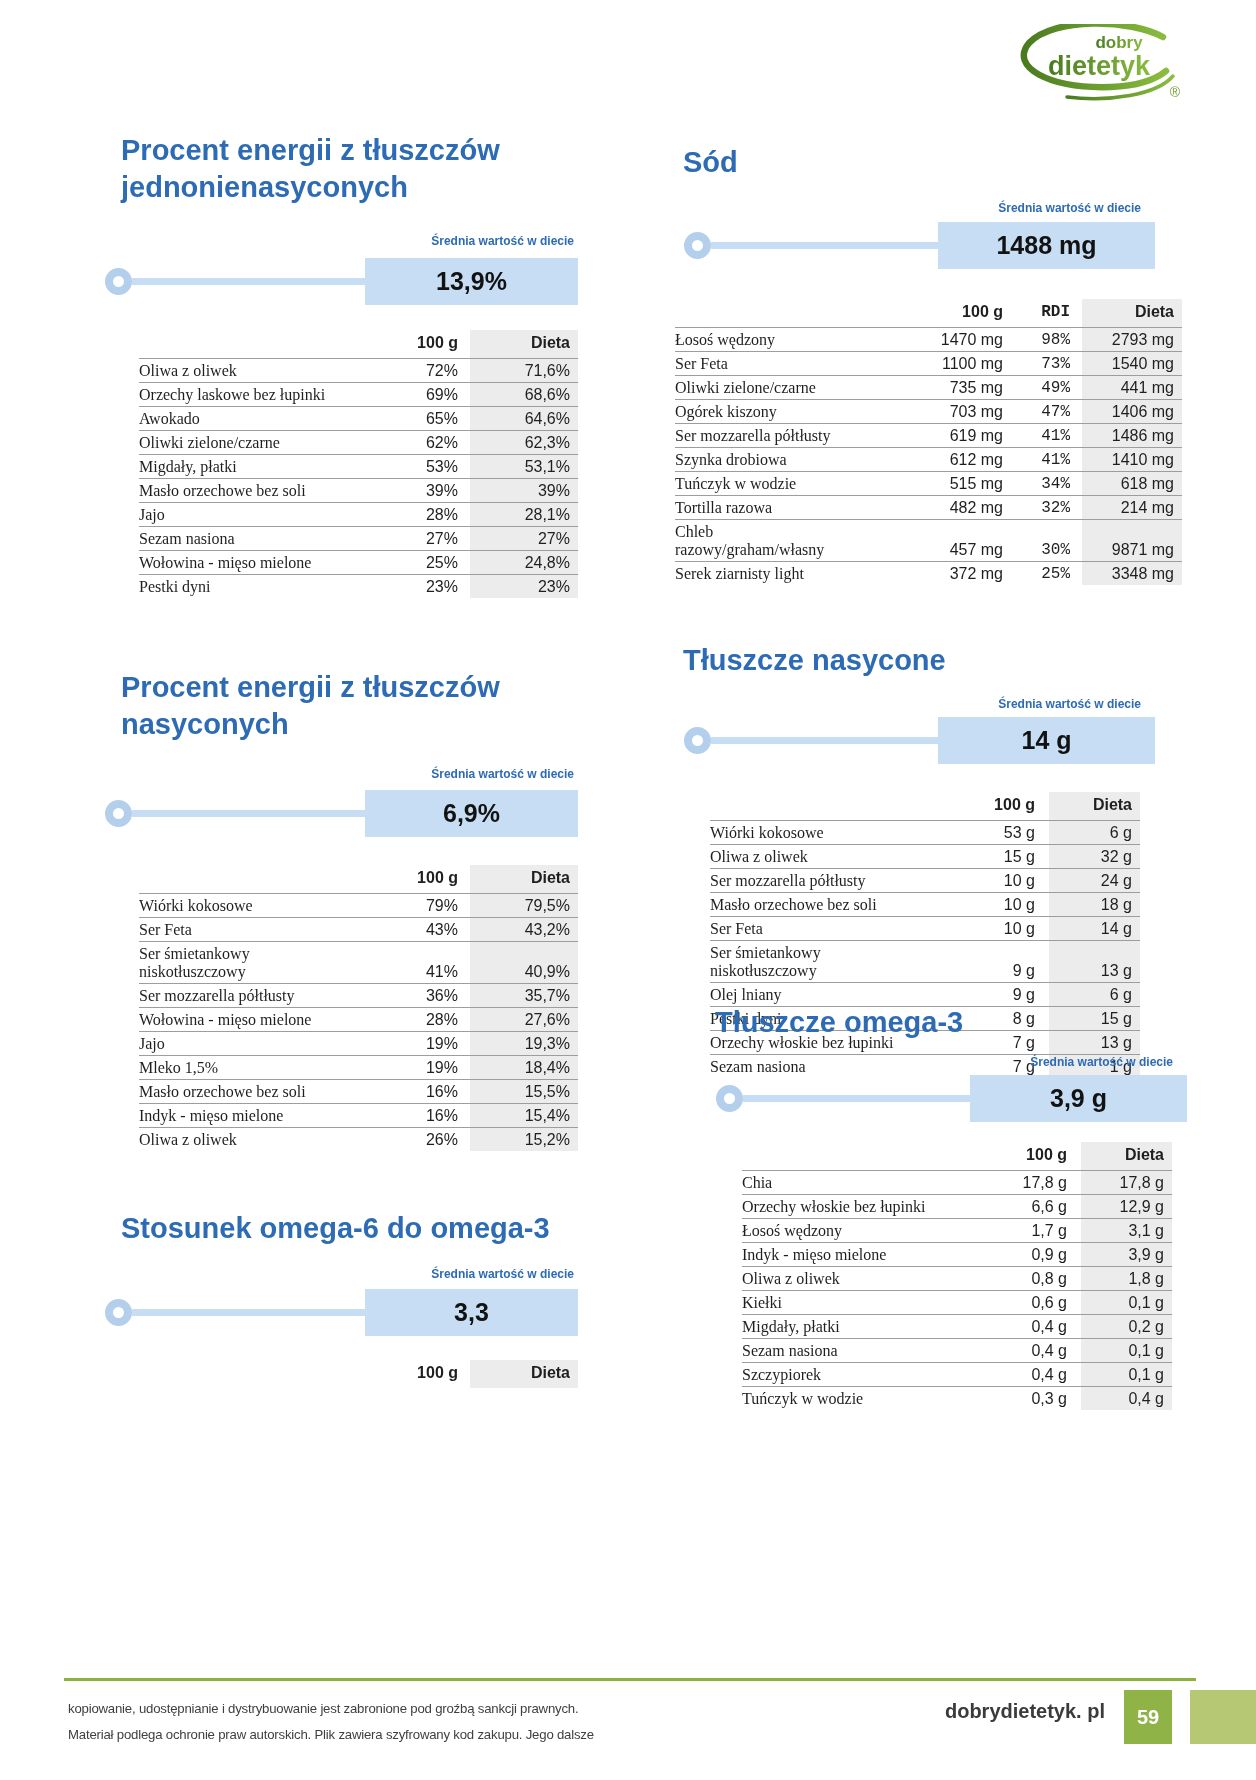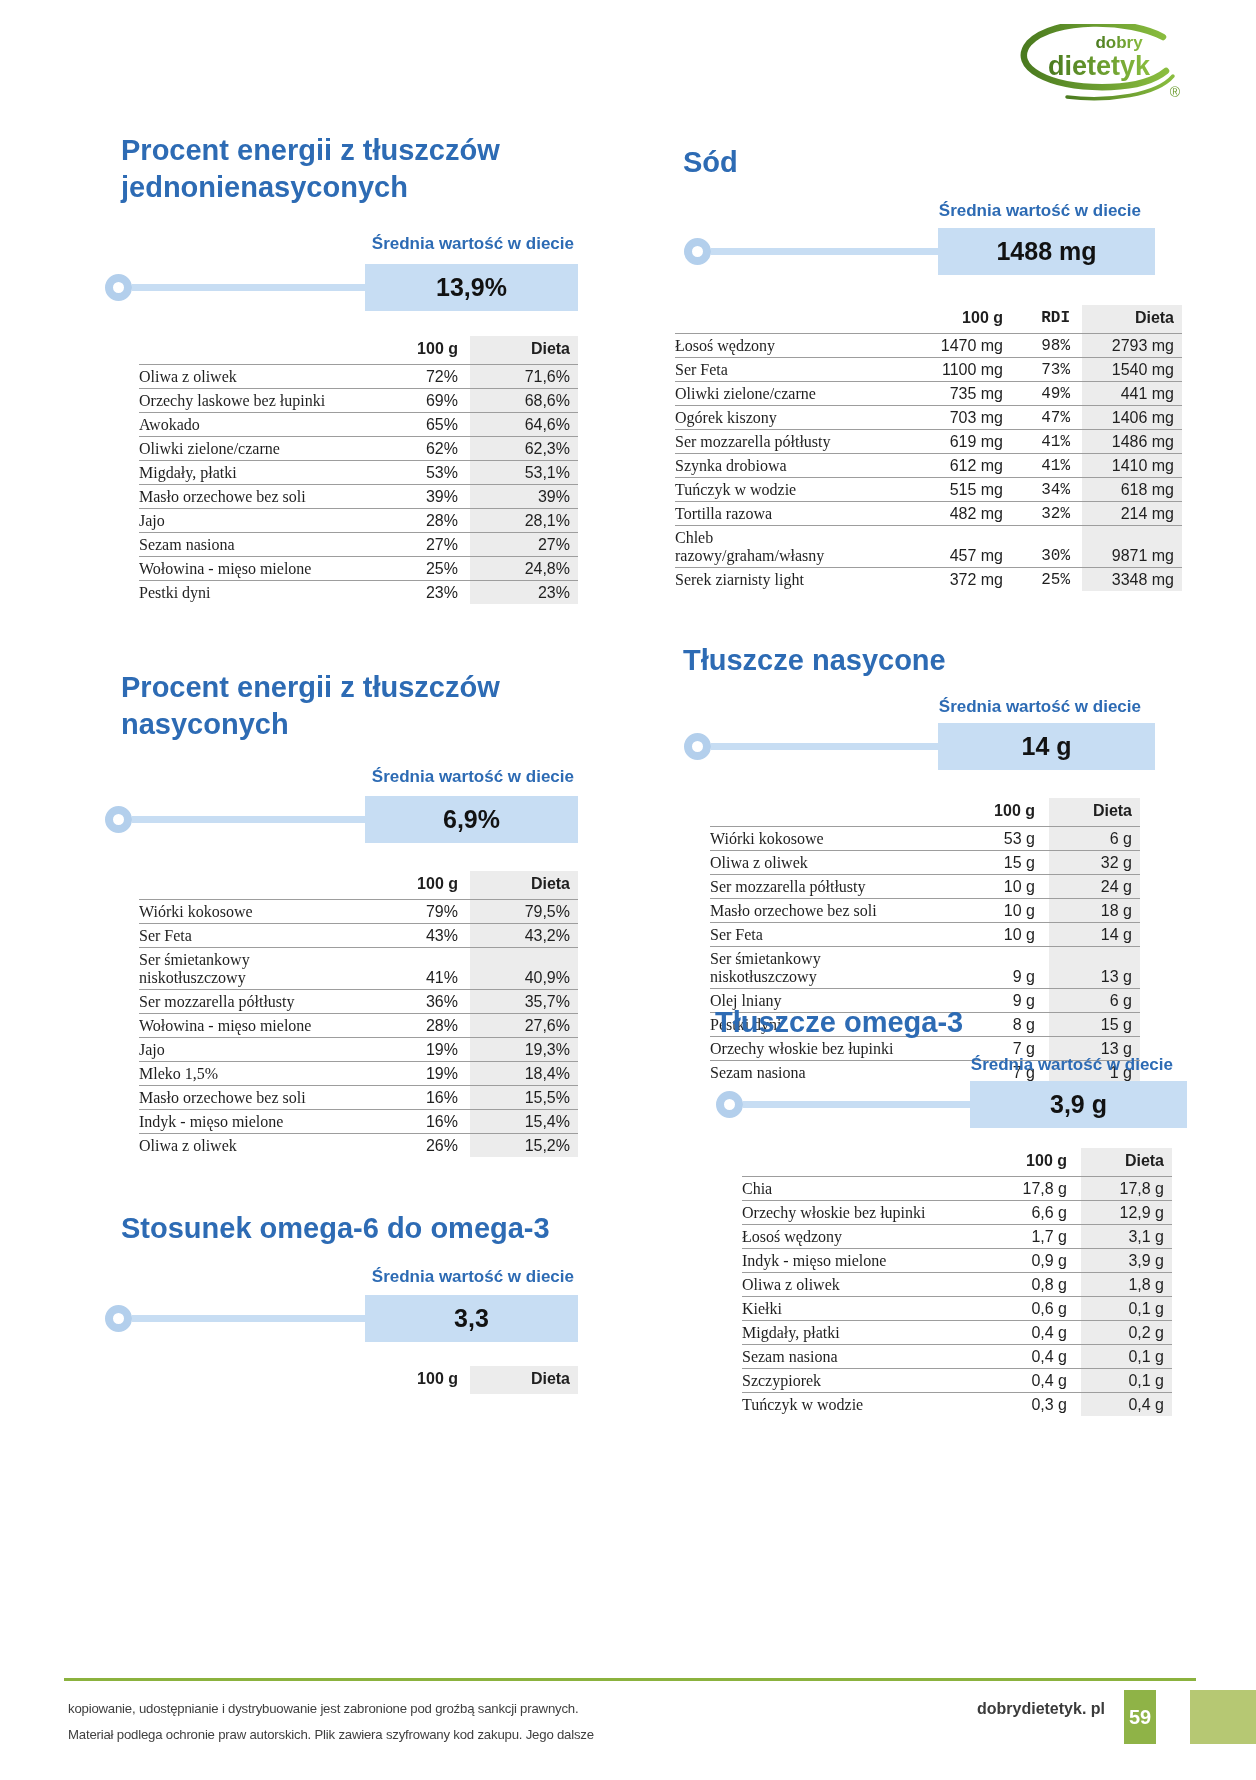--- a/index.html
+++ b/index.html
@@ -3,21 +3,21 @@
 <meta charset="utf-8">
 <style>
   html,body{margin:0;padding:0;background:#fff;}
   *{box-sizing:border-box;}
   .page{position:relative;width:1256px;height:1780px;background:#fff;overflow:hidden;
         font-family:"Liberation Sans",sans-serif;color:#1f1f1f;}
 
   
   .sec{position:absolute;}
   .sec-title{margin:14px;font-size:29px;line-height:37px;font-weight:bold;color:#2d6bb4;}
-  .avg-label{font-size:17px;font-weight:bold;color:#2d6bb4;text-align:right;}
+  .avg-label{font-size:12px;font-weight:bold;color:#2d6bb4;text-align:right;}
   .w-l{width:471px;padding-right:4px;}
   .w-r{width:486px;padding-right:14px;}
 
   
   .connector{position:relative;height:47px;}
   .dot{position:absolute;top:10px;width:27px;height:27px;border-radius:50%;
        border:8px solid #b3cfec;background:#fff;}
   .cline{position:absolute;top:20px;height:7px;background:#c7ddf3;}
   .vbox{position:absolute;top:0;height:47px;background:#c7ddf3;display:flex;
         align-items:center;justify-content:center;font-size:25px;font-weight:bold;color:#121212;}
@@ -48,22 +48,22 @@
 
   .tbl-rsmall{width:430px;margin-left:41px;}
   .tbl-rsmall .c-name{width:215px;}
   .tbl-rsmall .c-v100{width:110px;}
   .tbl-rsmall .c-dieta{width:105px;background:linear-gradient(90deg,#fff 14px,#ececec 14px);}
 
   
   .f-rule{position:absolute;left:64px;top:1678px;width:1132px;height:3px;background:#8bb23e;}
   .f-text{position:absolute;left:68px;top:1696px;width:590px;font-size:13.2px;line-height:1.95;
           color:#3f3f3f;letter-spacing:-0.2px;}
-  .f-site{position:absolute;right:151px;top:1700px;font-size:16px;font-weight:bold;color:#3b3b3b;}
-  .f-page{position:absolute;left:1124px;top:1690px;width:32px;height:54px;background:#8fb347;
+  .f-site{position:absolute;right:151px;top:1700px;font-size:20px;font-weight:bold;color:#3b3b3b;}
+  .f-page{position:absolute;left:1124px;top:1690px;width:48px;height:54px;background:#8fb347;
           color:#fff;font-size:20px;font-weight:bold;display:flex;align-items:center;justify-content:center;}
   .f-strip{position:absolute;left:1190px;top:1690px;width:66px;height:54px;background:#b6c873;}
 
   .logo{position:absolute;left:1015px;top:24px;width:170px;height:80px;}
 </style>
 </head>
 <body>
 
 <div class="page">
 

